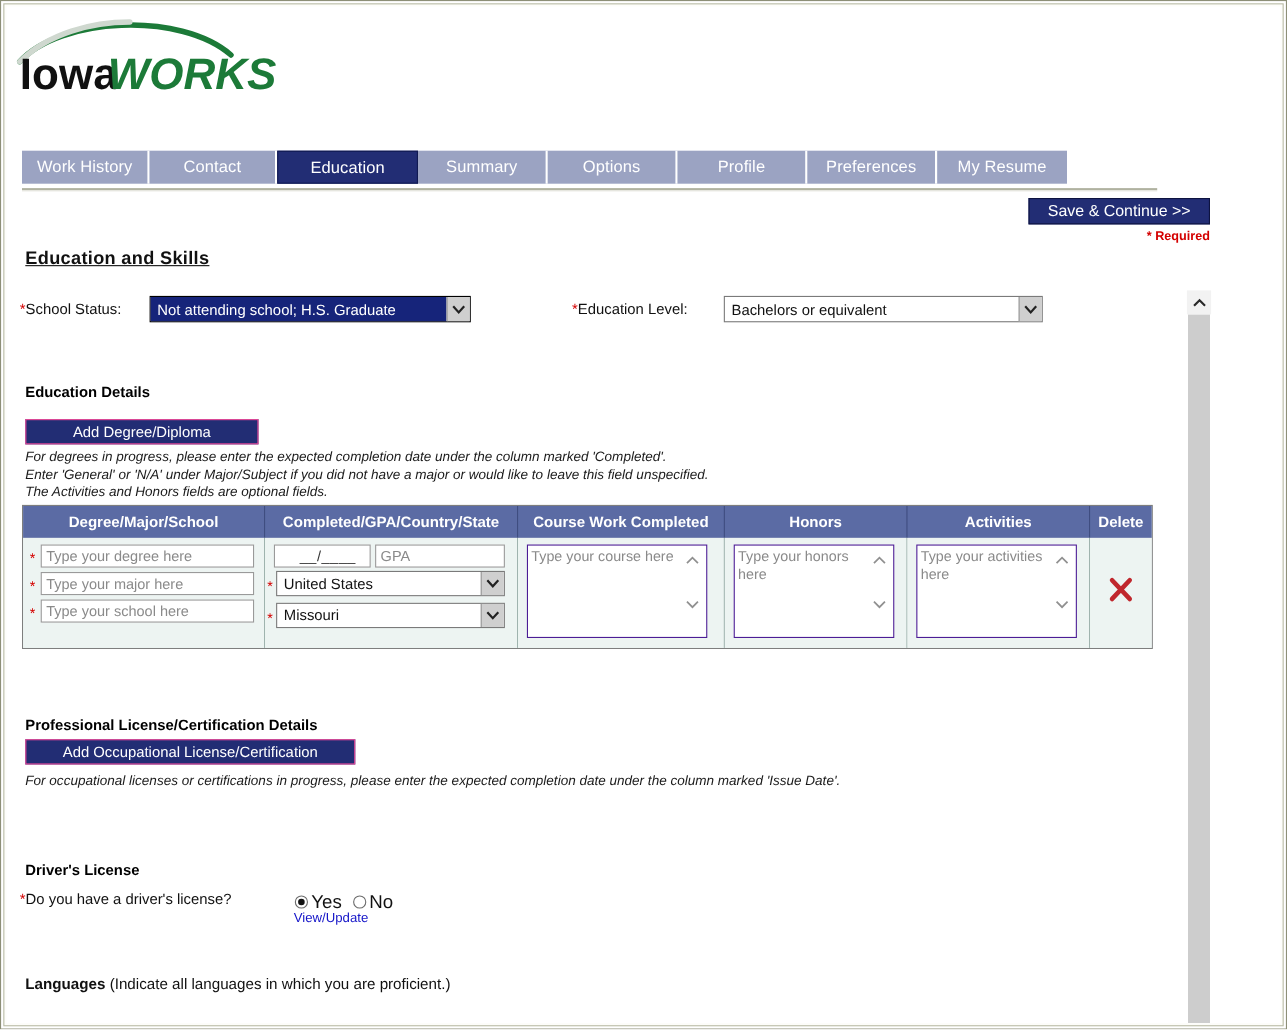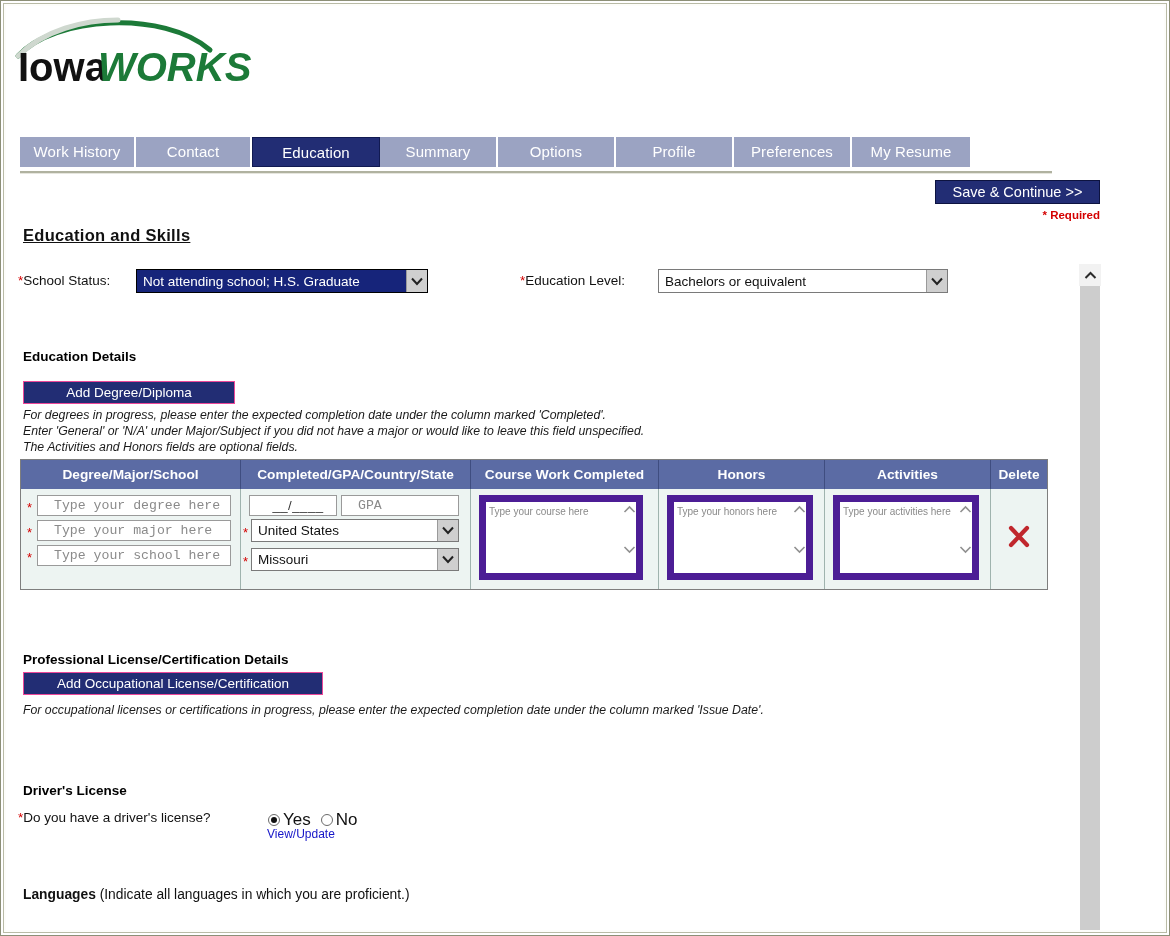--- a/index.html
+++ b/index.html
@@ -258,25 +258,24 @@
   .c5 { width: 166px; }
   .c6 { width: 56px; }
 
   .txt {
     position: absolute;
     box-sizing: border-box;
     border: 1px solid #9a9a9a;
     background: #ffffff;
     font-size: 13.2px;
     color: #8a8a8a;
-    padding-left: 16px;
+    padding-left: 4px;
     line-height: 20px;
     overflow: hidden;
     white-space: nowrap;
-    font-family: Liberation Mono, monospace;
   }
   .star-mini {
     position: absolute;
     color: #d40000;
     font-size: 13px;
     line-height: 12px;
   }
 
   .date-mask {
     position: absolute;
@@ -288,23 +287,23 @@
     letter-spacing: 0.5px;
     text-align: center;
     line-height: 20px;
     overflow: hidden;
     padding-left: 10px;
   }
 
   .ta {
     position: absolute;
     box-sizing: border-box;
-    border: 7px solid #4c1d95;
-    background: #ffffff;
-    font-size: 10px;
+    border: 1px solid #4c1d95;
+    background: #ffffff;
+    font-size: 13px;
     color: #8a8a8a;
     padding: 2px 16px 2px 3px;
     line-height: 16px;
     overflow: hidden;
   }
   .ta-arrows {
     position: absolute;
     right: 2px;
     width: 13px;
     color: #8f8f8f;

